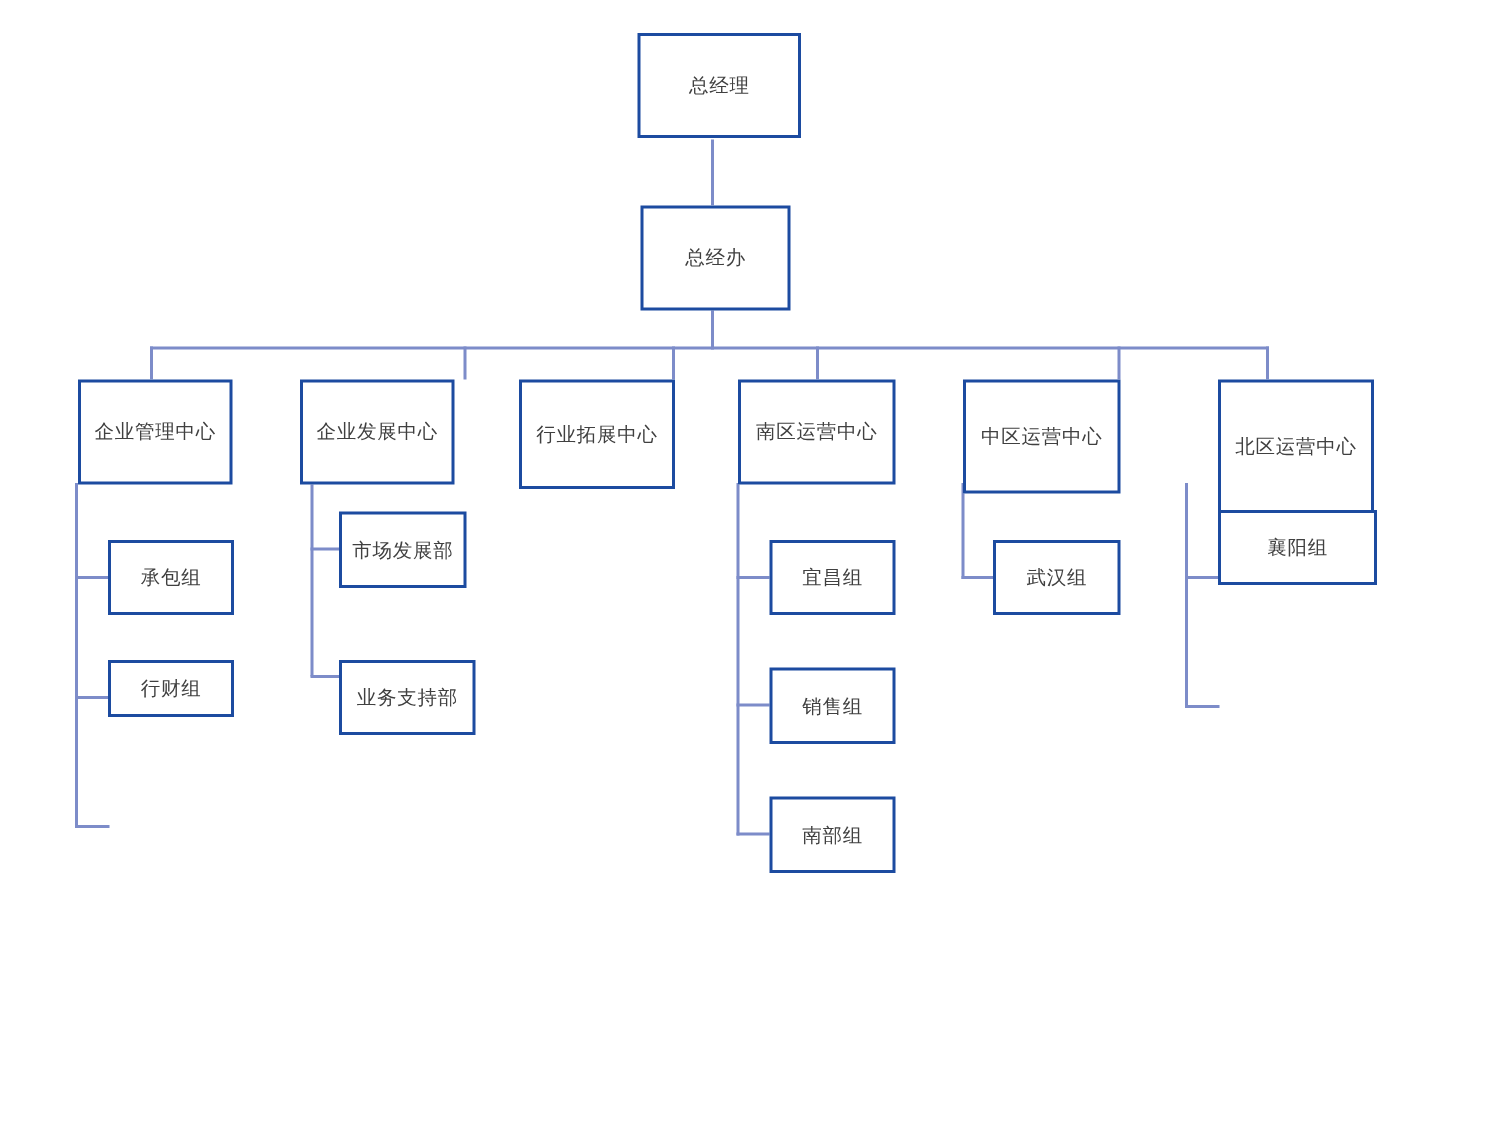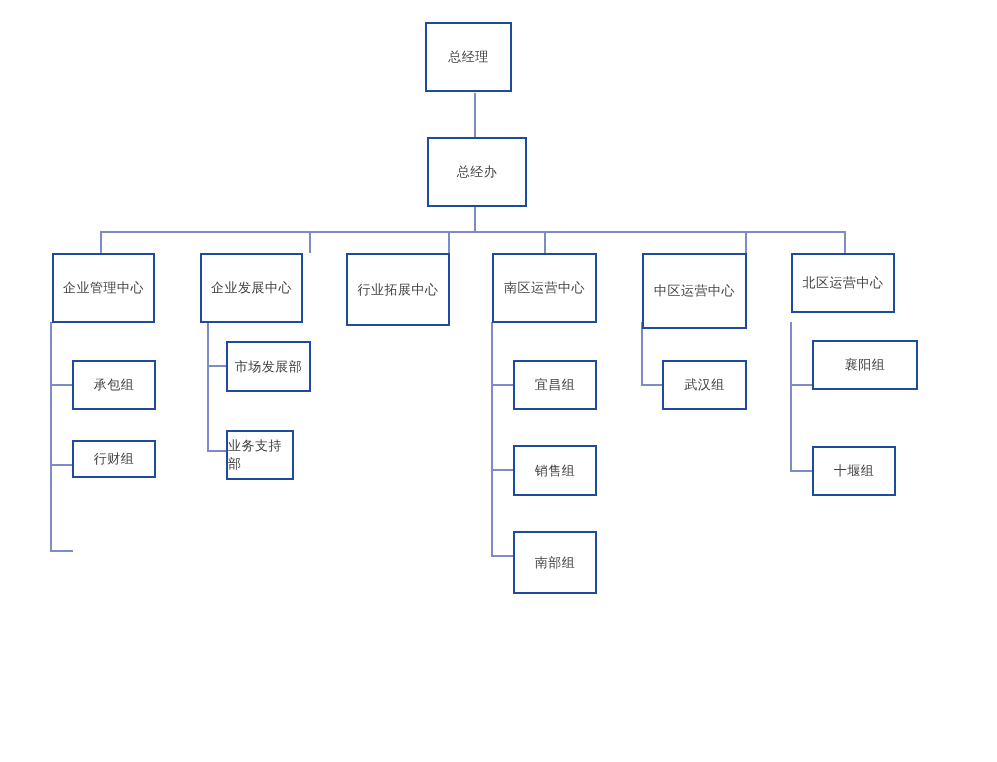--- a/index.html
+++ b/index.html
@@ -70,38 +70,37 @@
   <div class="line h" style="left:491px;top:469px;width:23px"></div>
   <div class="line h" style="left:491px;top:555px;width:23px"></div>
 
   <div class="line v" style="left:641px;top:322px;height:64px"></div>
   <div class="line h" style="left:641px;top:384px;width:22px"></div>
 
   <div class="line v" style="left:790px;top:322px;height:150px"></div>
   <div class="line h" style="left:790px;top:384px;width:23px"></div>
   <div class="line h" style="left:790px;top:470px;width:23px"></div>
 
-  <div class="node" style="left:425px;top:22px;width:87px;height:70px">总经理</div>
+  <div class="node" style="left:425px;top:22px;width:109px;height:70px">总经理</div>
   <div class="node" style="left:427px;top:137px;width:100px;height:70px">总经办</div>
 
   <div class="node" style="left:52px;top:253px;width:103px;height:70px">企业管理中心</div>
   <div class="node" style="left:200px;top:253px;width:103px;height:70px">企业发展中心</div>
   <div class="node" style="left:346px;top:253px;width:104px;height:73px">行业拓展中心</div>
   <div class="node" style="left:492px;top:253px;width:105px;height:70px">南区运营中心</div>
   <div class="node" style="left:642px;top:253px;width:105px;height:76px">中区运营中心</div>
-  <div class="node" style="left:791px;top:253px;width:104px;height:60px">北区运营中心</div>
+  <div class="node" style="left:812px;top:253px;width:104px;height:89px">北区运营中心</div>
 
   <div class="node" style="left:72px;top:360px;width:84px;height:50px">承包组</div>
   <div class="node" style="left:72px;top:440px;width:84px;height:38px">行财组</div>
 
   <div class="node" style="left:226px;top:341px;width:85px;height:51px">市场发展部</div>
-  <div class="node" style="left:226px;top:430px;width:68px;height:50px">业务支持部</div>
+  <div class="node" style="left:226px;top:440px;width:91px;height:50px">业务支持部</div>
 
   <div class="node" style="left:513px;top:360px;width:84px;height:50px">宜昌组</div>
   <div class="node" style="left:513px;top:445px;width:84px;height:51px">销售组</div>
-  <div class="node" style="left:513px;top:531px;width:84px;height:63px">南部组</div>
+  <div class="node" style="left:513px;top:531px;width:84px;height:51px">南部组</div>
 
   <div class="node" style="left:662px;top:360px;width:85px;height:50px">武汉组</div>
 
   <div class="node" style="left:812px;top:340px;width:106px;height:50px">襄阳组</div>
-  <div class="node" style="left:812px;top:446px;width:84px;height:50px">十堰组</div>
 
 </div>
 
 </body></html>

